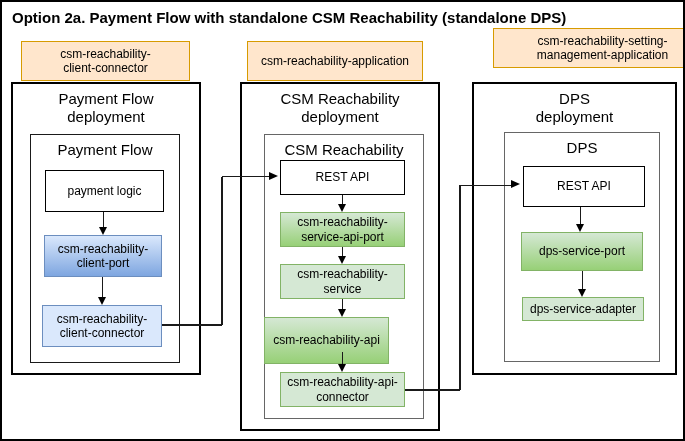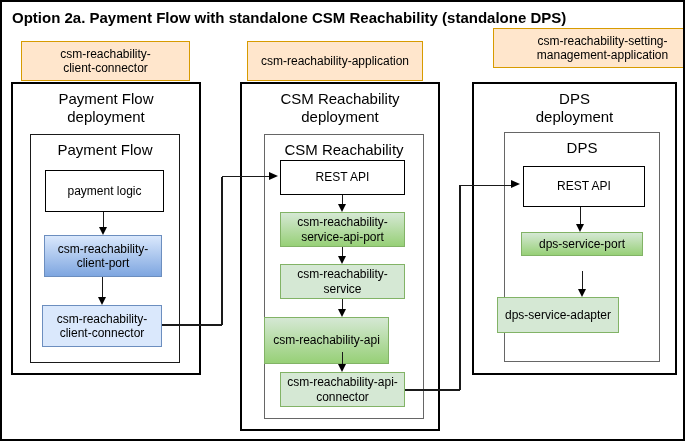--- a/index.html
+++ b/index.html
@@ -111,25 +111,25 @@
     </div>
 
     <div class="container-box" style="left:502px;top:130px;width:156px;height:230px;">
       <div class="panel-label">DPS</div>
     </div>
 
     <div class="node plain" style="left:521px;top:164px;width:122px;height:41px;">REST API</div>
 
     <div class="v-arrow" style="left:578px;top:205px;height:18px;"></div>
 
-    <div class="node green-grad" style="left:519px;top:230px;width:122px;height:24px;">dps-service-port</div>
+    <div class="node green-grad" style="left:519px;top:230px;width:122px;height:39px;">dps-service-port</div>
 
     <div class="v-arrow" style="left:580px;top:269px;height:19px;"></div>
 
-    <div class="node green-flat" style="left:495px;top:295px;width:122px;height:36px;">dps-service-adapter</div>
+    <div class="node green-flat" style="left:520px;top:295px;width:122px;height:24px;">dps-service-adapter</div>
   </div>
 
   <div>
     <div class="seg" style="left:160px;top:322px;width:60px;height:1.5px;"></div>
     <div class="seg" style="left:219px;top:175px;width:1.5px;height:148px;"></div>
     <div class="h-arrow" style="left:220px;top:174px;width:48px;"></div>
   </div>
 
   <div>
     <div class="seg" style="left:403px;top:387px;width:55px;height:1.5px;"></div>

